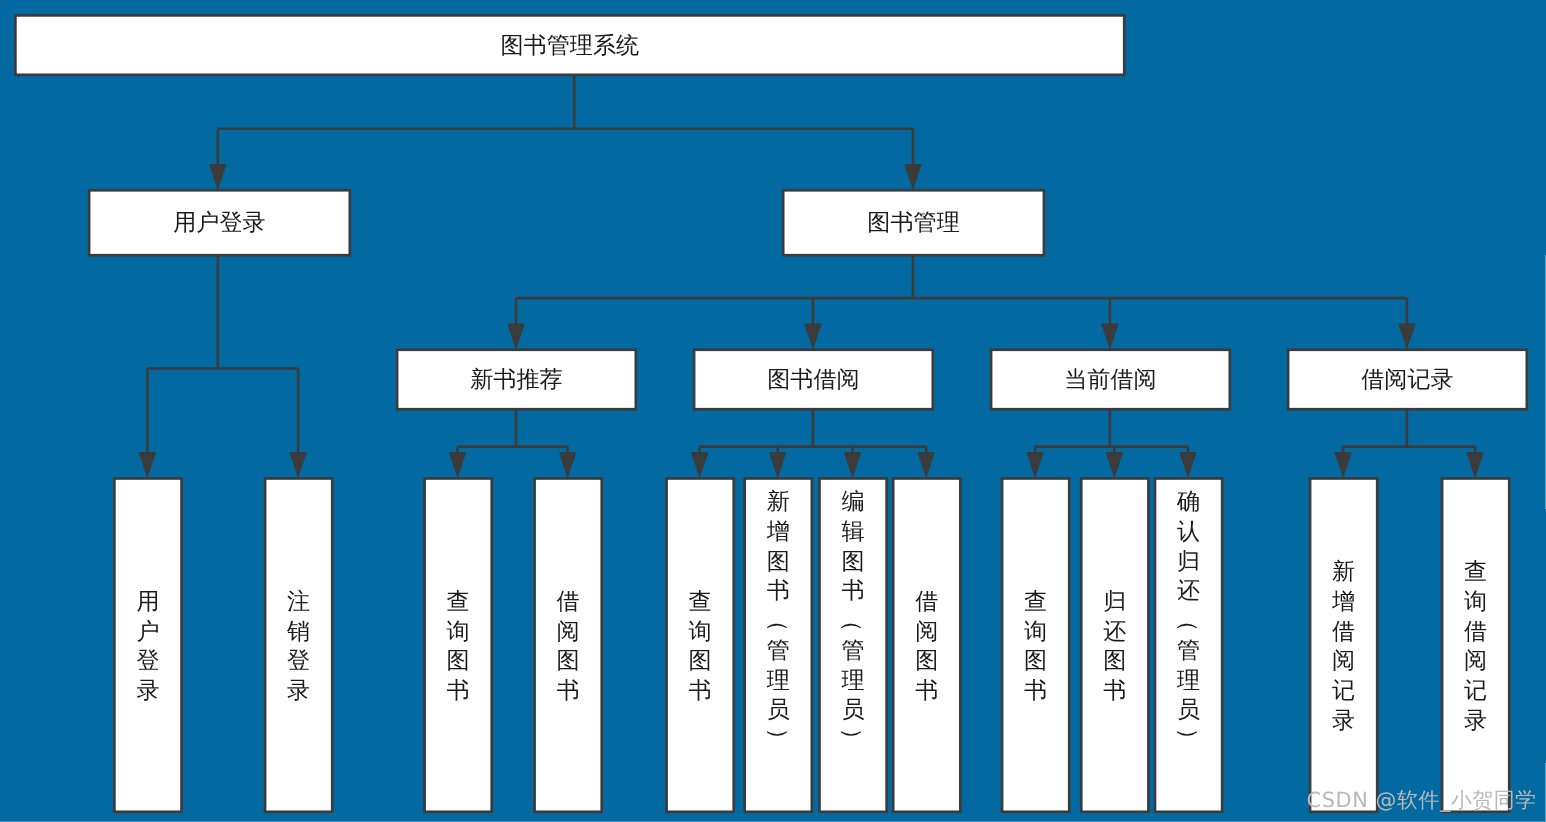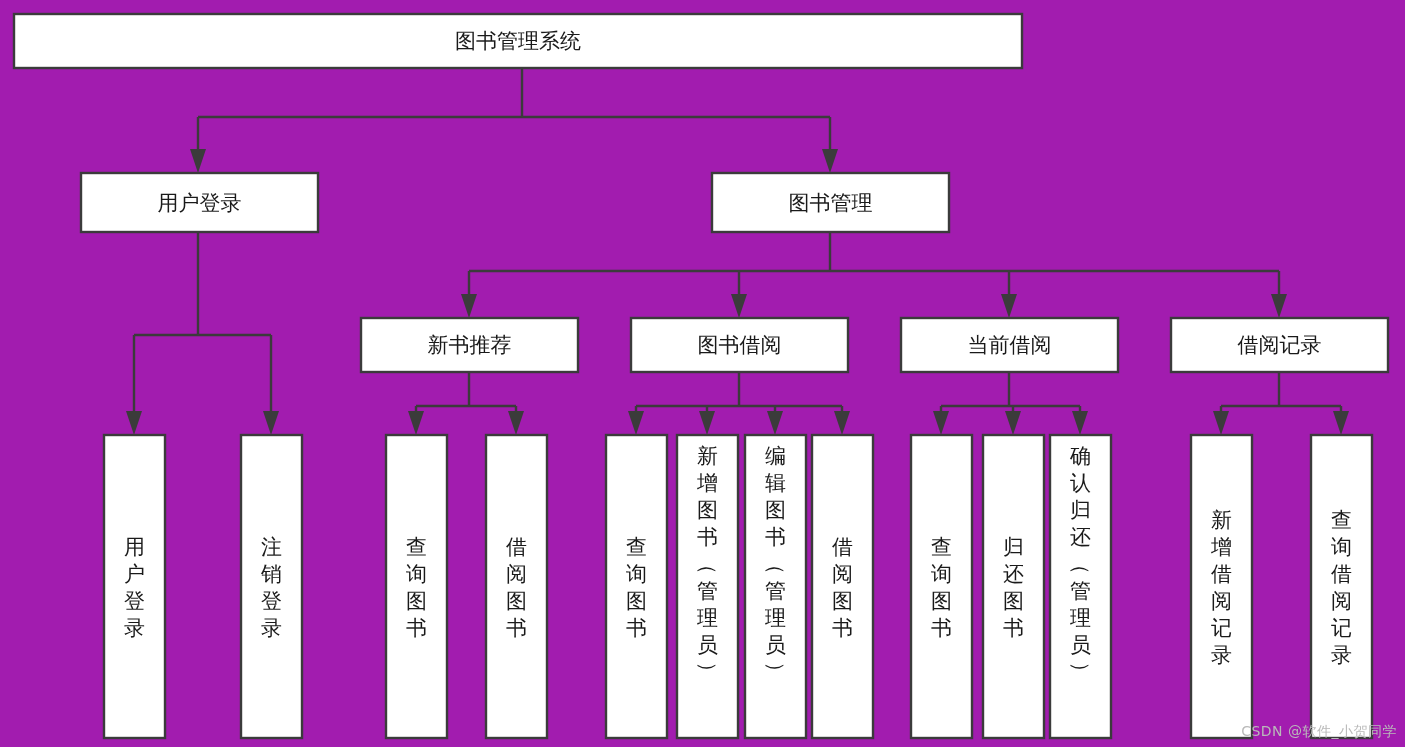--- a/index.html
+++ b/index.html
@@ -10,21 +10,21 @@
   body {
     width: 1405px;
     height: 747px;
     font-family: "DejaVu Sans", "Liberation Sans", sans-serif;
     overflow: hidden;
   }
   #diagram-root {
     position: relative;
     width: 1405px;
     height: 747px;
-    background: #a21caf;
+    background: #0369a1;
   }
   svg#flow-svg {
     position: absolute;
     left: 0;
     top: 0;
     width: 1405px;
     height: 747px;
     display: block;
   }
   .node-box {
@@ -53,21 +53,21 @@
   }
   .arrow-head {
     fill: #3b3b3b;
     stroke: none;
   }
   .watermark {
     position: absolute;
     right: 8px;
     bottom: 6px;
     font-family: "DejaVu Sans", "Liberation Sans", sans-serif;
-    font-size: 14px;
+    font-size: 19px;
     color: #b9b9b9;
     white-space: nowrap;
     letter-spacing: 0.5px;
   }
 </style>
 </head>
 <body>
 
 <div id="diagram-root">
   <svg id="flow-svg" viewBox="0 0 1405 747">

